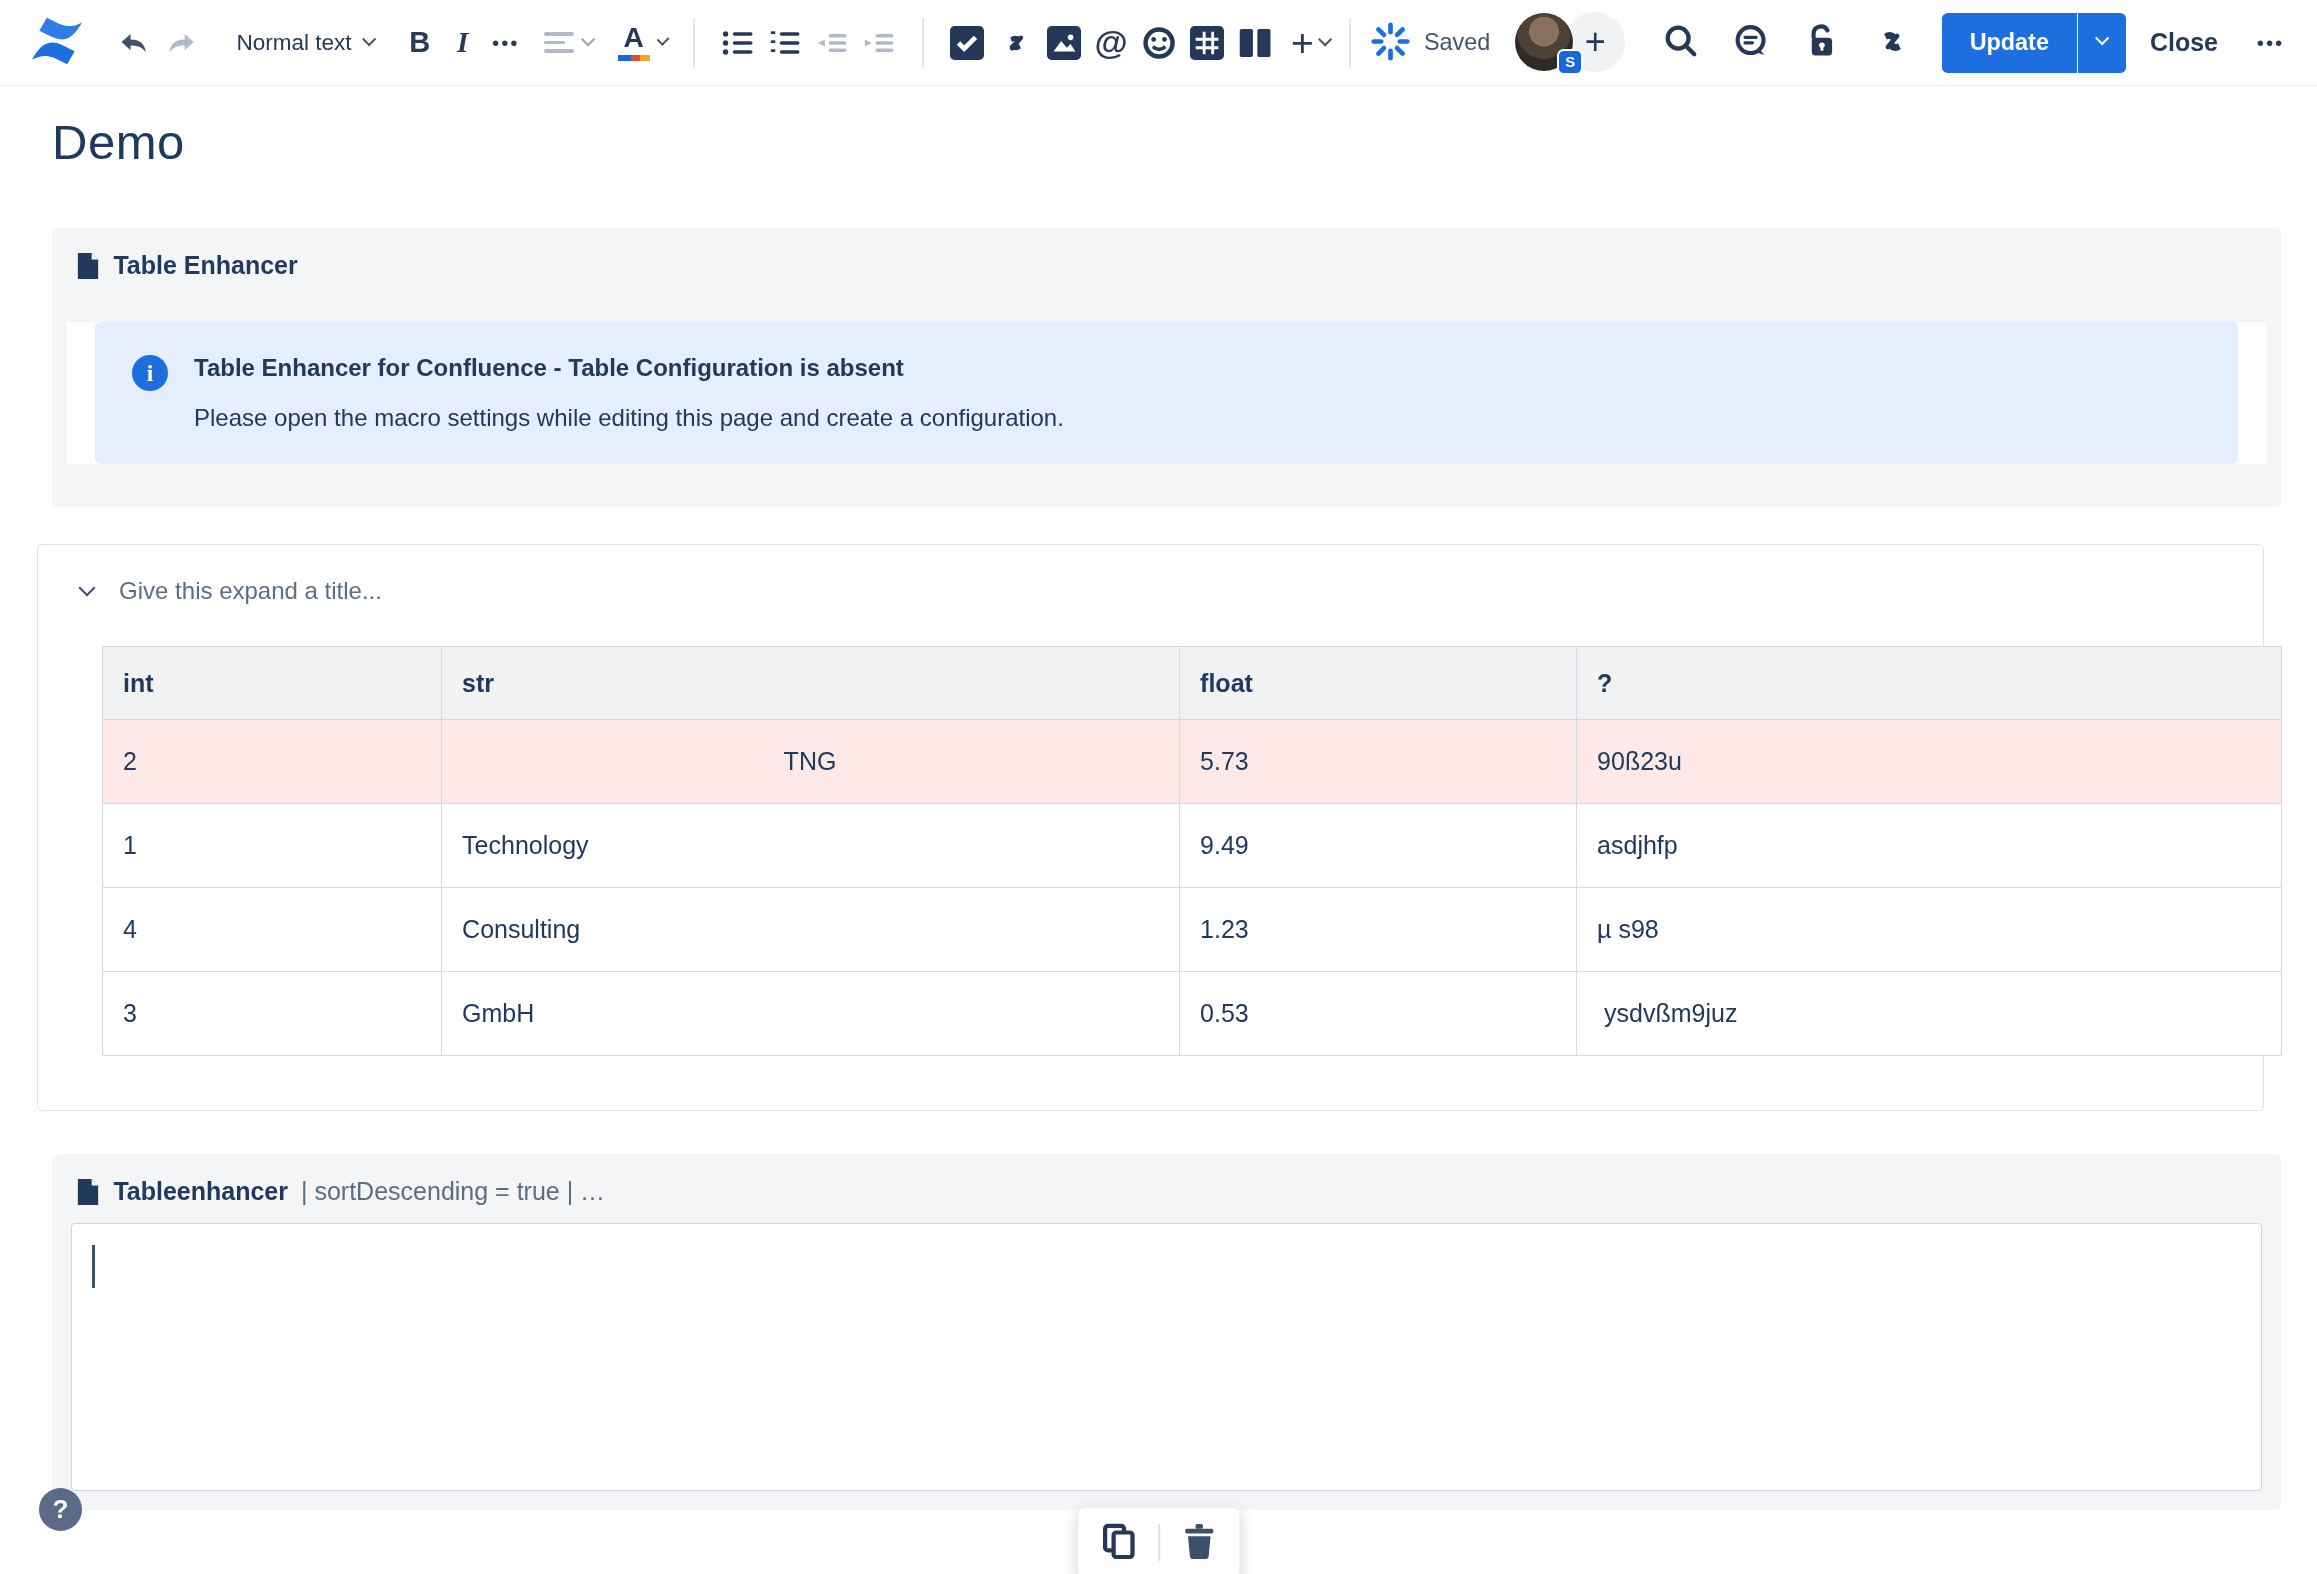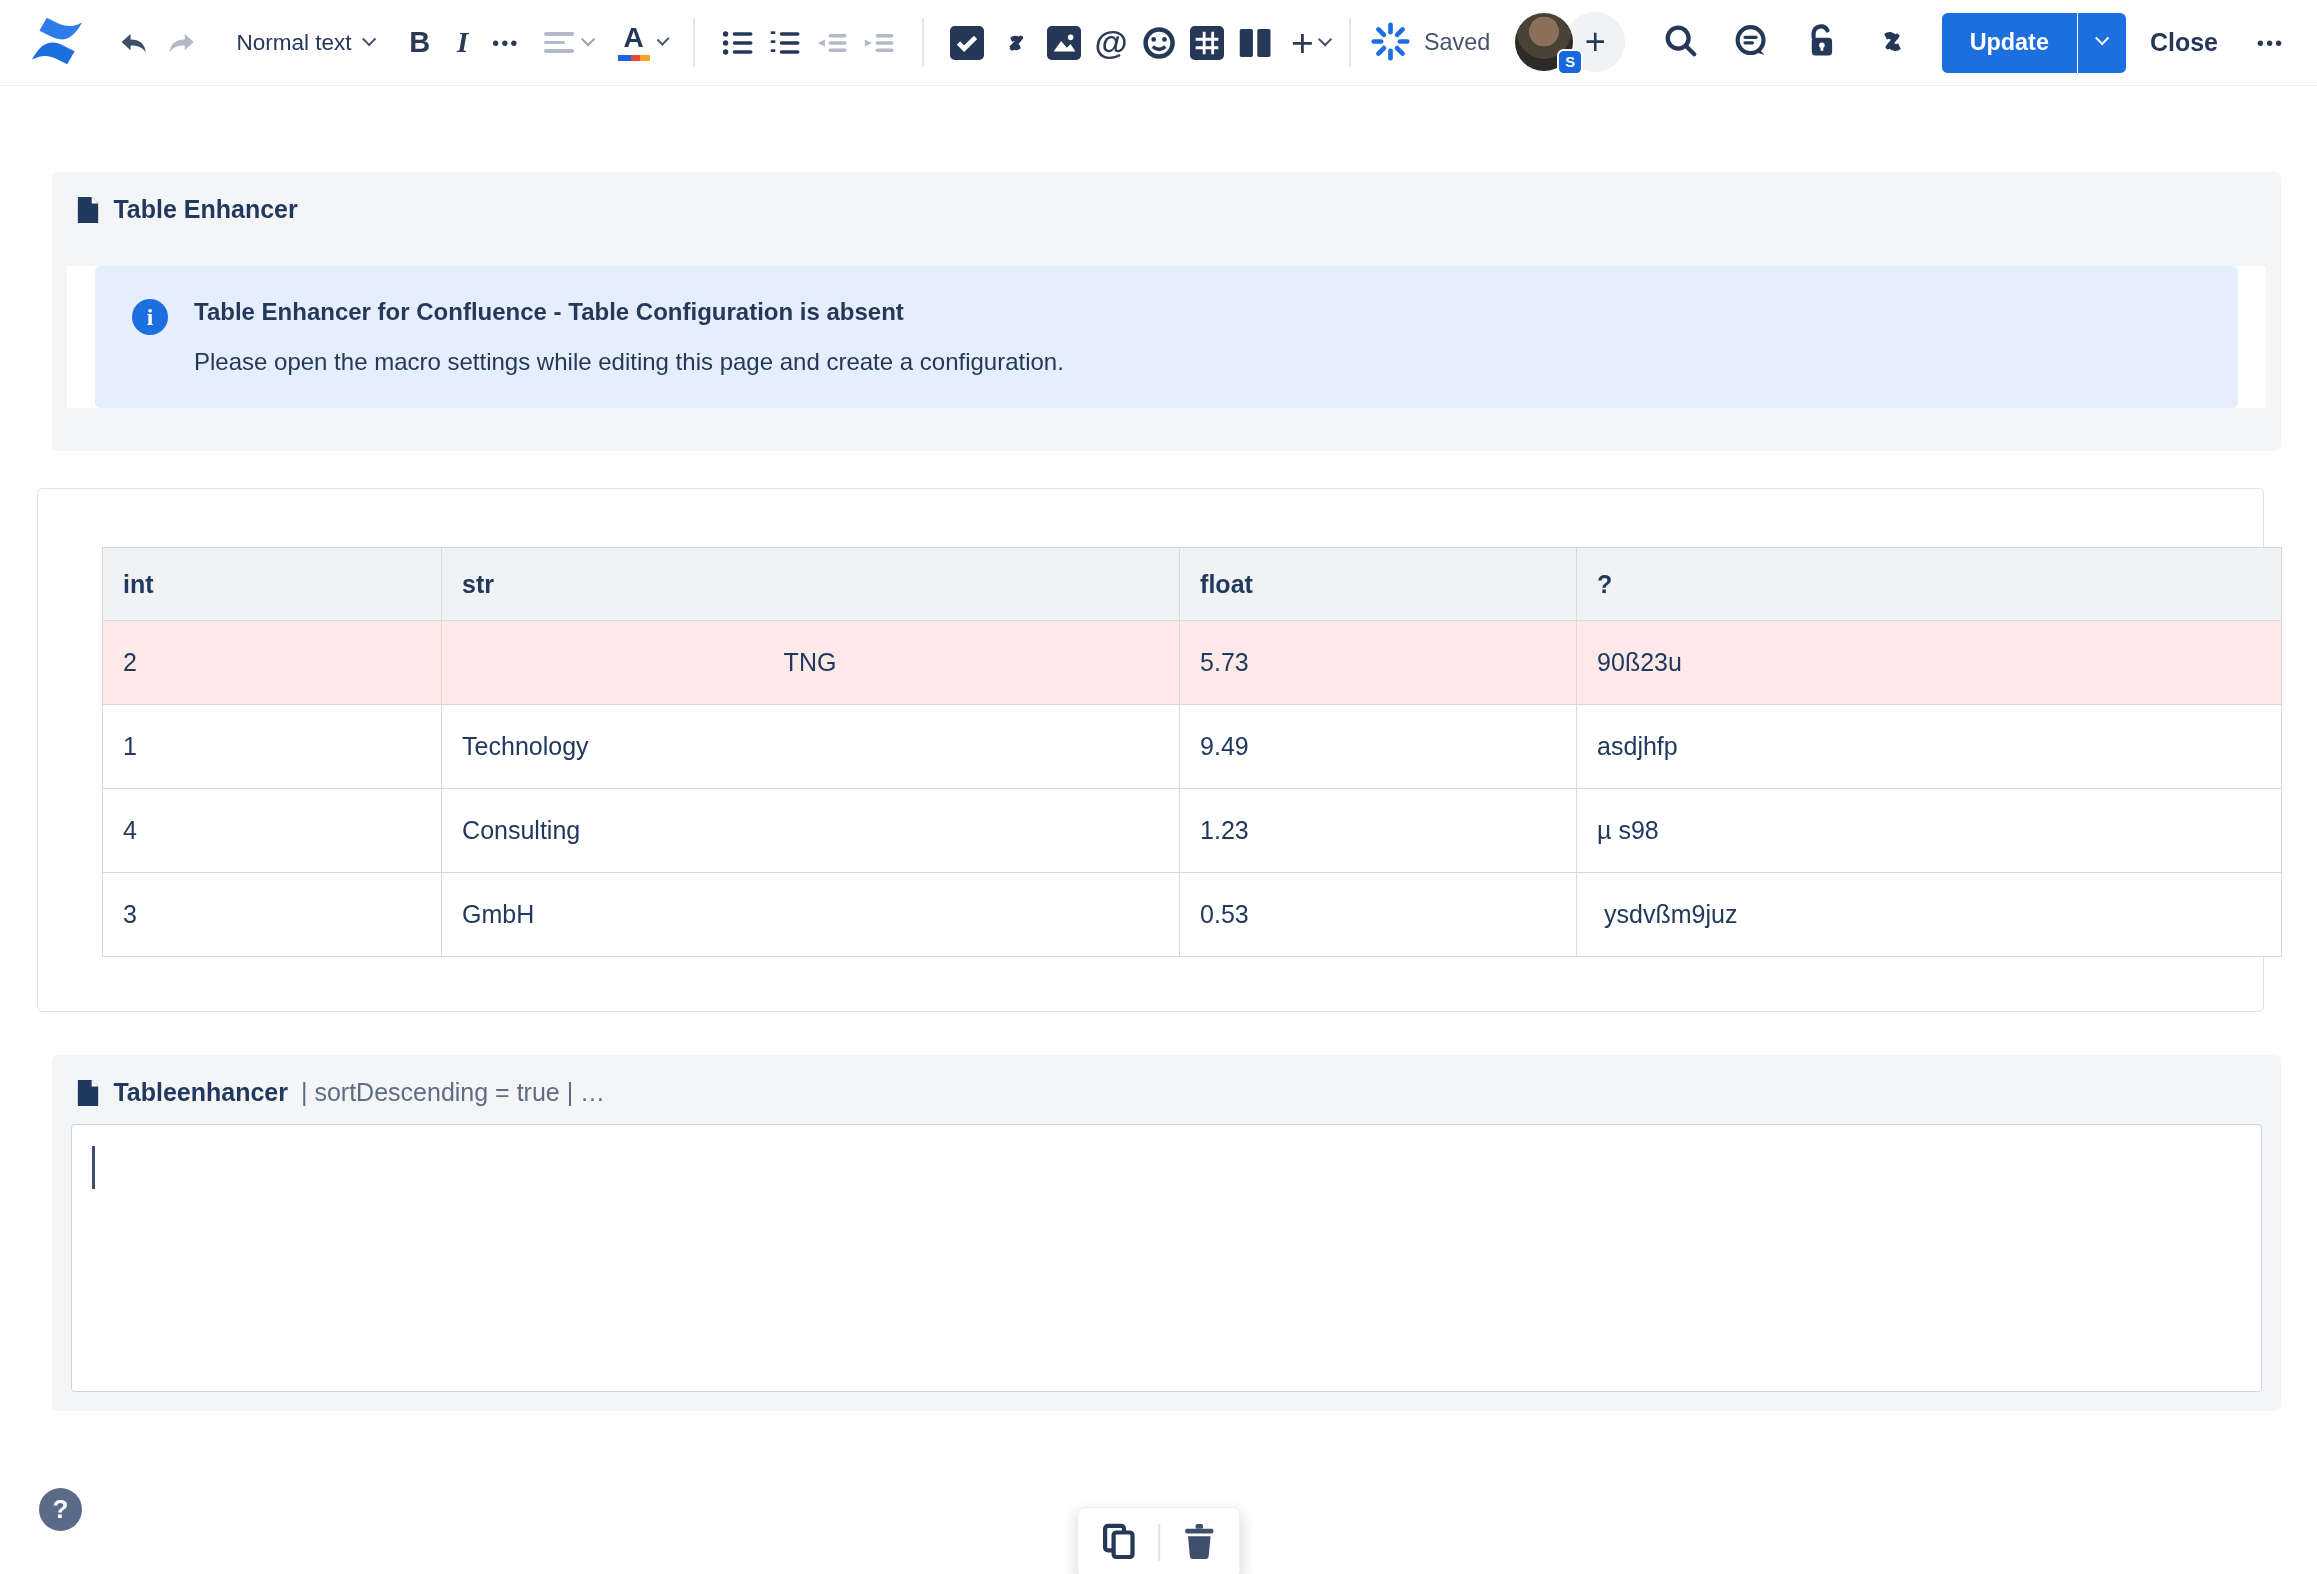--- a/index.html
+++ b/index.html
@@ -298,20 +298,21 @@
       <span class="chev small"></span>
     </button>
   </div>
 
   <button class="close-btn">Close</button>
   <button class="tb-btn dots">•••</button>
 </header>
 
 <main class="page">
 
+  <h1 class="page-title">Demo</h1>
 
   <section class="macro">
     <div class="macro-head">
       <svg class="doc-ic" width="24" height="30" viewBox="0 0 26 32">
         <path d="M2 2 H17 L24 9 V30 H2 Z" fill="#21395E"></path>
           <path d="M17 2 L24 9 H17 Z" fill="#fff"></path>
       </svg>
       <span>Table Enhancer</span>
     </div>
     <div class="macro-body">
@@ -319,20 +320,24 @@
         <span class="info-circle">i</span>
         <div>
           <div class="info-title">Table Enhancer for Confluence - Table Configuration is absent</div>
           <div class="info-text">Please open the macro settings while editing this page and create a configuration.</div>
         </div>
       </div>
     </div>
   </section>
 
   <section class="expand">
+    <div class="expand-head">
+      <span class="chev-exp"></span>
+      <span class="expand-title">Give this expand a title...</span>
+    </div>
     <table class="data">
       <colgroup>
           <col class="c0">
           <col class="c1">
           <col class="c2">
           <col class="c3">
         </colgroup>
       <thead>
           <tr>
             <th>int</th>

